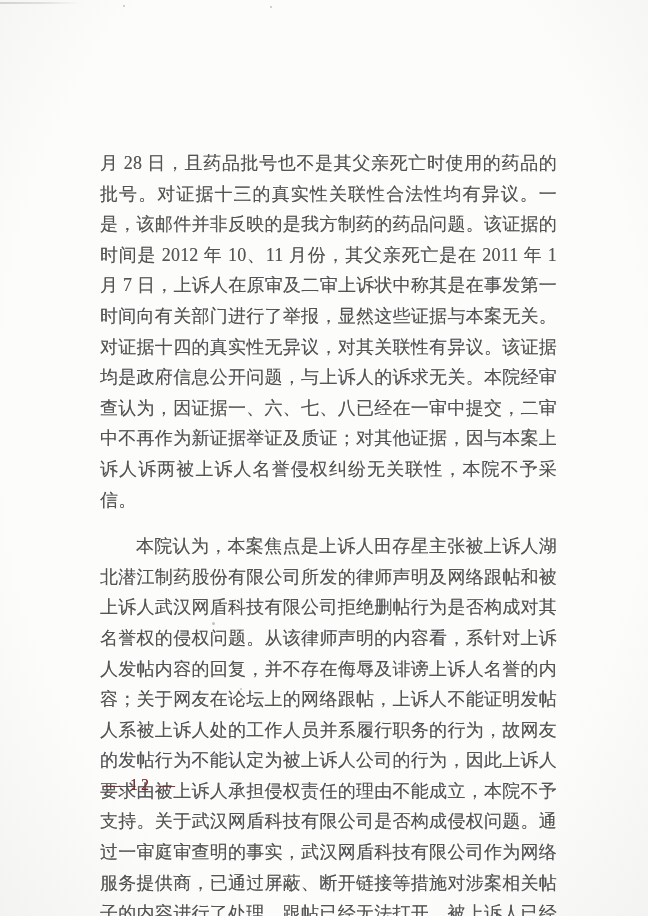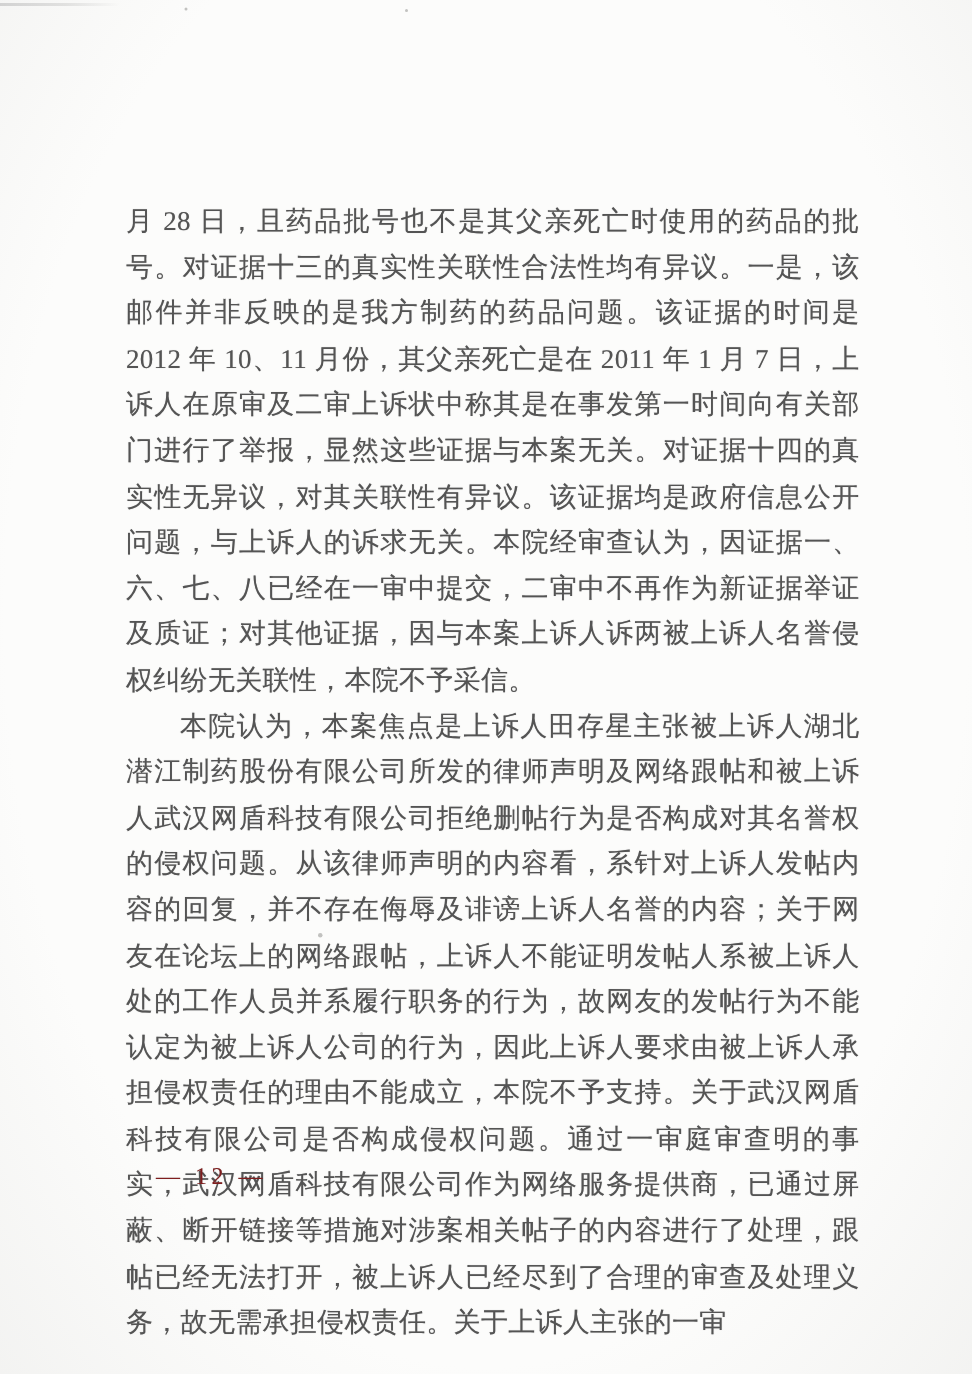--- a/index.html
+++ b/index.html
@@ -44,21 +44,21 @@
     width: 489px;
     color: #545454;
     font-size: 18px;
     line-height: 30.6px;
     text-align: justify;
     text-align-last: left;
     letter-spacing: 0.2px;
     text-shadow: 0 0 0.5px rgba(90,90,90,0.55);
   }
   .doc-body p {
-    margin: 0;
+    margin: 16px;
     padding: 0;
   }
   .doc-body p.indent {
     text-indent: 2em;
   }
   .page-number {
     position: absolute;
     left: 104px;
     top: 776px;
     color: #7f1d1d;

